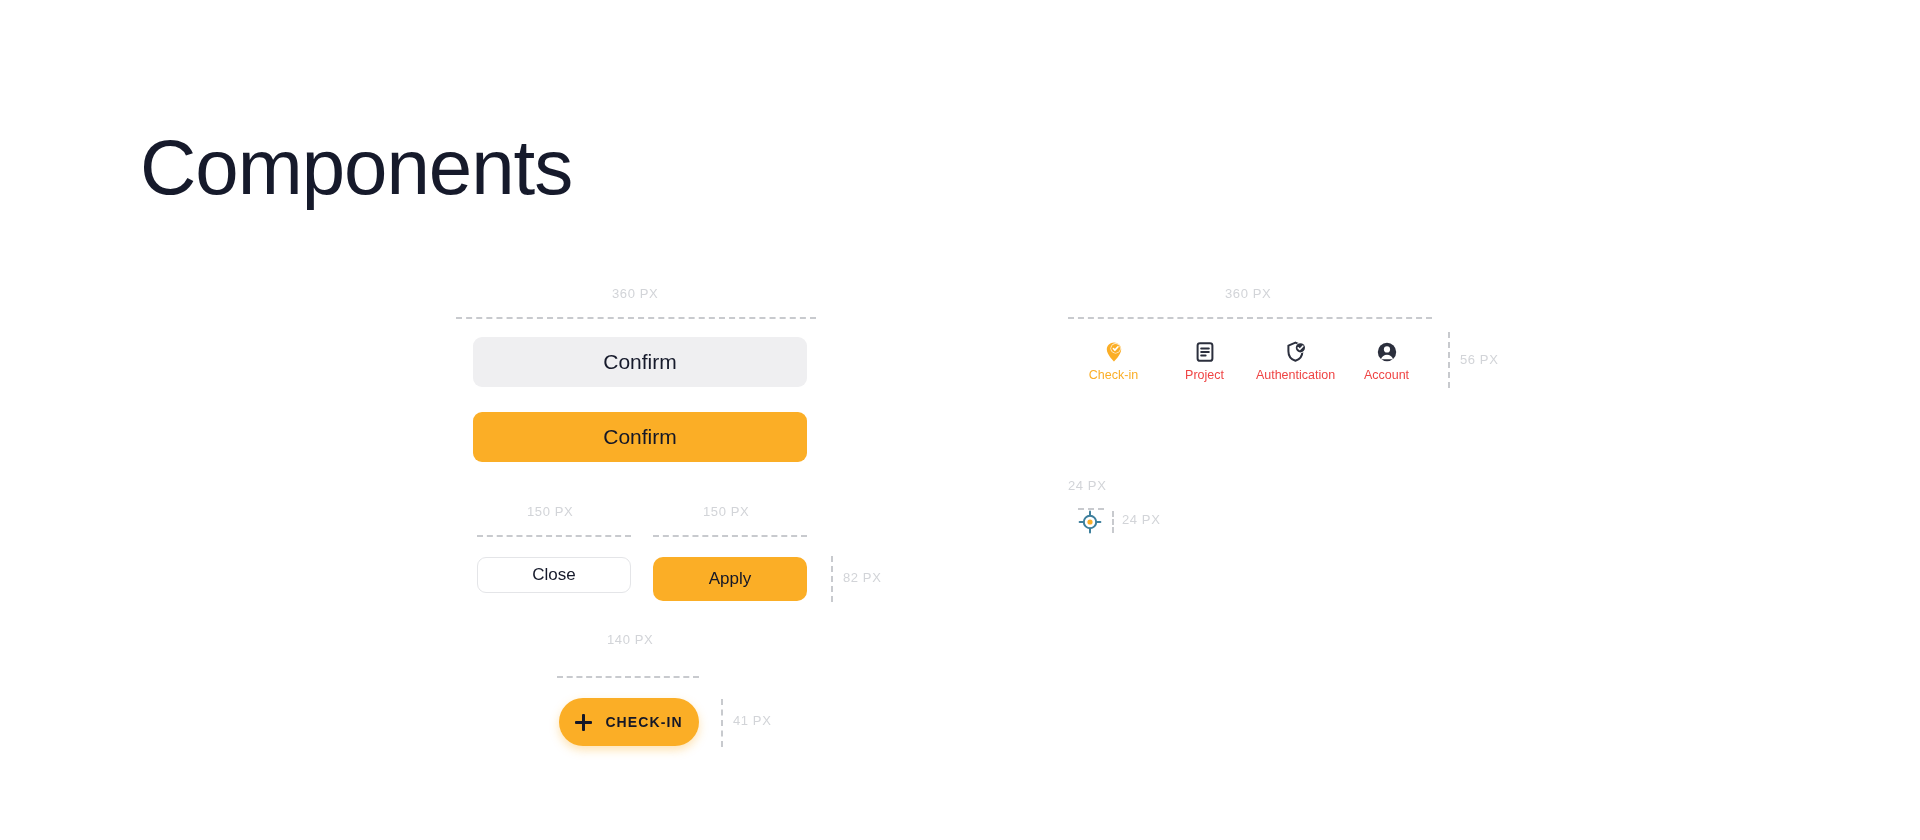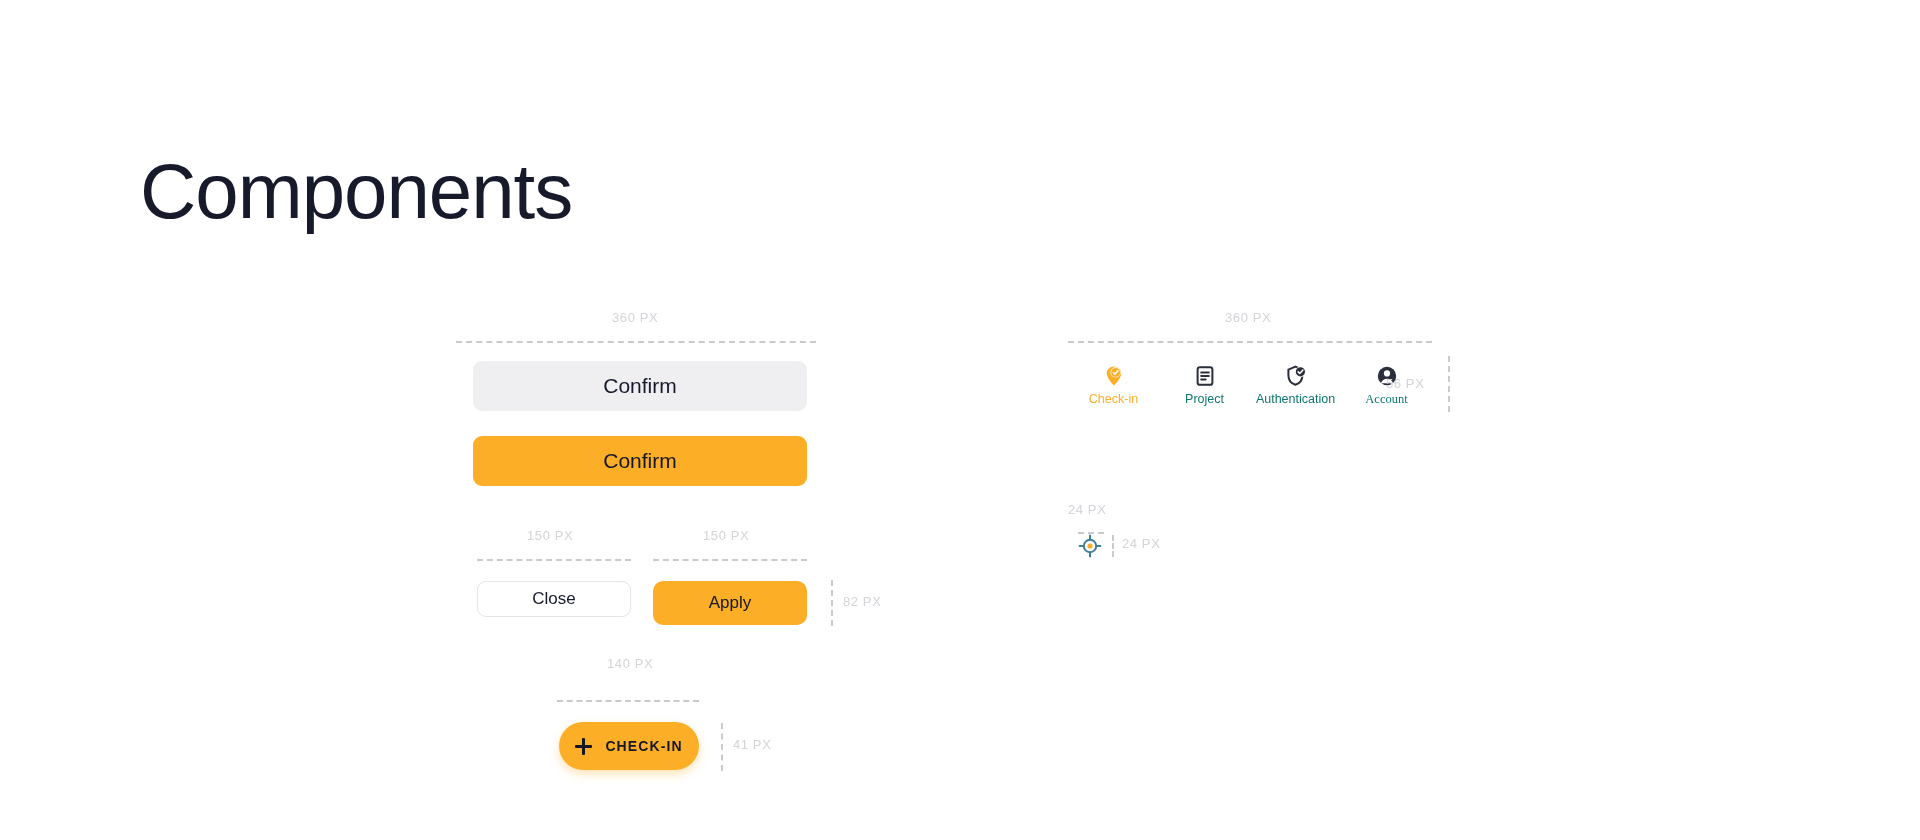--- a/index.html
+++ b/index.html
@@ -4,21 +4,21 @@
 <style>
   html,body{margin:0;padding:0;}
   body{
     width:1920px;height:840px;
     background:#ffffff;
     font-family:"Liberation Sans", sans-serif;
     color:#141727;
     overflow:hidden;
     position:relative;
   }
-  .canvas{position:absolute;inset:0;margin-top:24px;}
+  .canvas{position:absolute;inset:0;}
 
   
   .page-title{
     position:absolute;
     left:140px; top:128px;
     font-size:78px;
     font-weight:400;
     letter-spacing:-1px;
     color:#161a2b;
     line-height:1;
@@ -116,21 +116,21 @@
     justify-content:flex-start;
     cursor:pointer;
     gap:5px;
   }
   .tab-icon{
     width:24px;height:24px;
     display:block;
   }
   .tab-label{
     font-size:12.5px;
-    color:#0f766e;
+    color:#ef4444;
     white-space:nowrap;
     line-height:1;
   }
   .tab.active .tab-label{color:#fbae26;}
 
   
   .crosshair-wrap{
     position:absolute;
     width:24px;height:24px;
   }
@@ -207,34 +207,34 @@
         <svg viewBox="0 0 24 24" width="24" height="24">
           <path d="M11.4 2.6L4.4 5.6v5.6c0 4.6 3 8.3 7 9.6 4-1.3 7-5 7-9.6V5.6l-7-3z" fill="none" stroke="#2b2f3d" stroke-width="2" stroke-linejoin="round"></path>
           <circle cx="16.4" cy="7.8" r="5.4" fill="#ffffff"></circle>
           <circle cx="16.4" cy="7.8" r="4.6" fill="#2b2f3d"></circle>
           <path d="M14.2 7.9l1.5 1.6 3.1-3.3" fill="none" stroke="#ffffff" stroke-width="1.6" stroke-linecap="round" stroke-linejoin="round"></path>
         </svg>
       </span>
       <span class="tab-label">Authentication</span>
     </div>
 
-    <div class="tab" style="width:91px;font-family:Liberation Serif, serif;">
+    <div class="tab" style="width:91px;">
       <span class="tab-icon">
         <svg viewBox="0 0 24 24" width="24" height="24">
           <circle cx="12" cy="12" r="9.2" fill="#2b2f3d"></circle>
           <circle cx="12" cy="9.4" r="3.1" fill="#ffffff"></circle>
           <path d="M5.9 19.2c1.1-2.9 3.3-4.5 6.1-4.5s5 1.6 6.1 4.5" fill="#ffffff"></path>
         </svg>
       </span>
       <span class="tab-label">Account</span>
     </div>
   </div>
 
   <div class="dash-v" style="left:1448px; top:332px; height:56px;"></div>
-  <div class="meas-label" style="left:1386px; top:352px;">56 PX</div>
+  <div class="meas-label" style="left:1460px; top:352px;">56 PX</div>
 
   <div class="meas-label" style="left:1068px; top:478px;">24 PX</div>
   <div class="dash-h" style="left:1078px; top:508px; width:26px;"></div>
 
   <div class="crosshair-wrap" style="left:1078px; top:510px;">
     <svg viewBox="0 0 24 24" width="24" height="24">
       <circle cx="12" cy="12" r="6.2" fill="none" stroke="#3d7f9c" stroke-width="2"></circle>
       <circle cx="12" cy="12" r="2.6" fill="#fbae26"></circle>
       <line x1="12" y1="1.6" x2="12" y2="5.4" stroke="#3d7f9c" stroke-width="2" stroke-linecap="round"></line>
       <line x1="12" y1="18.6" x2="12" y2="22.4" stroke="#3d7f9c" stroke-width="2" stroke-linecap="round"></line>

